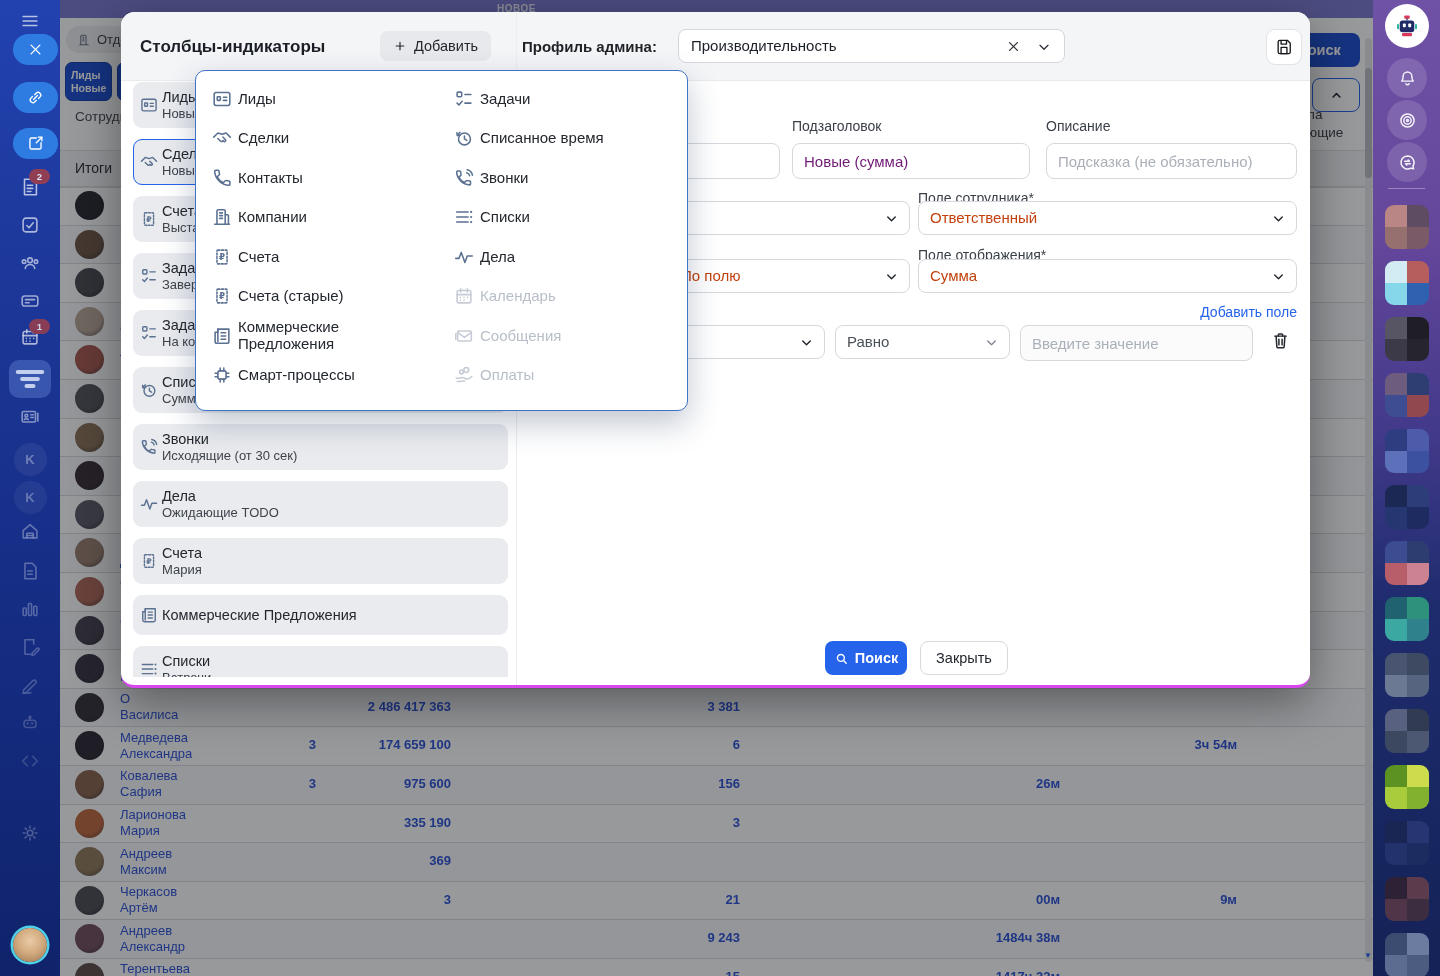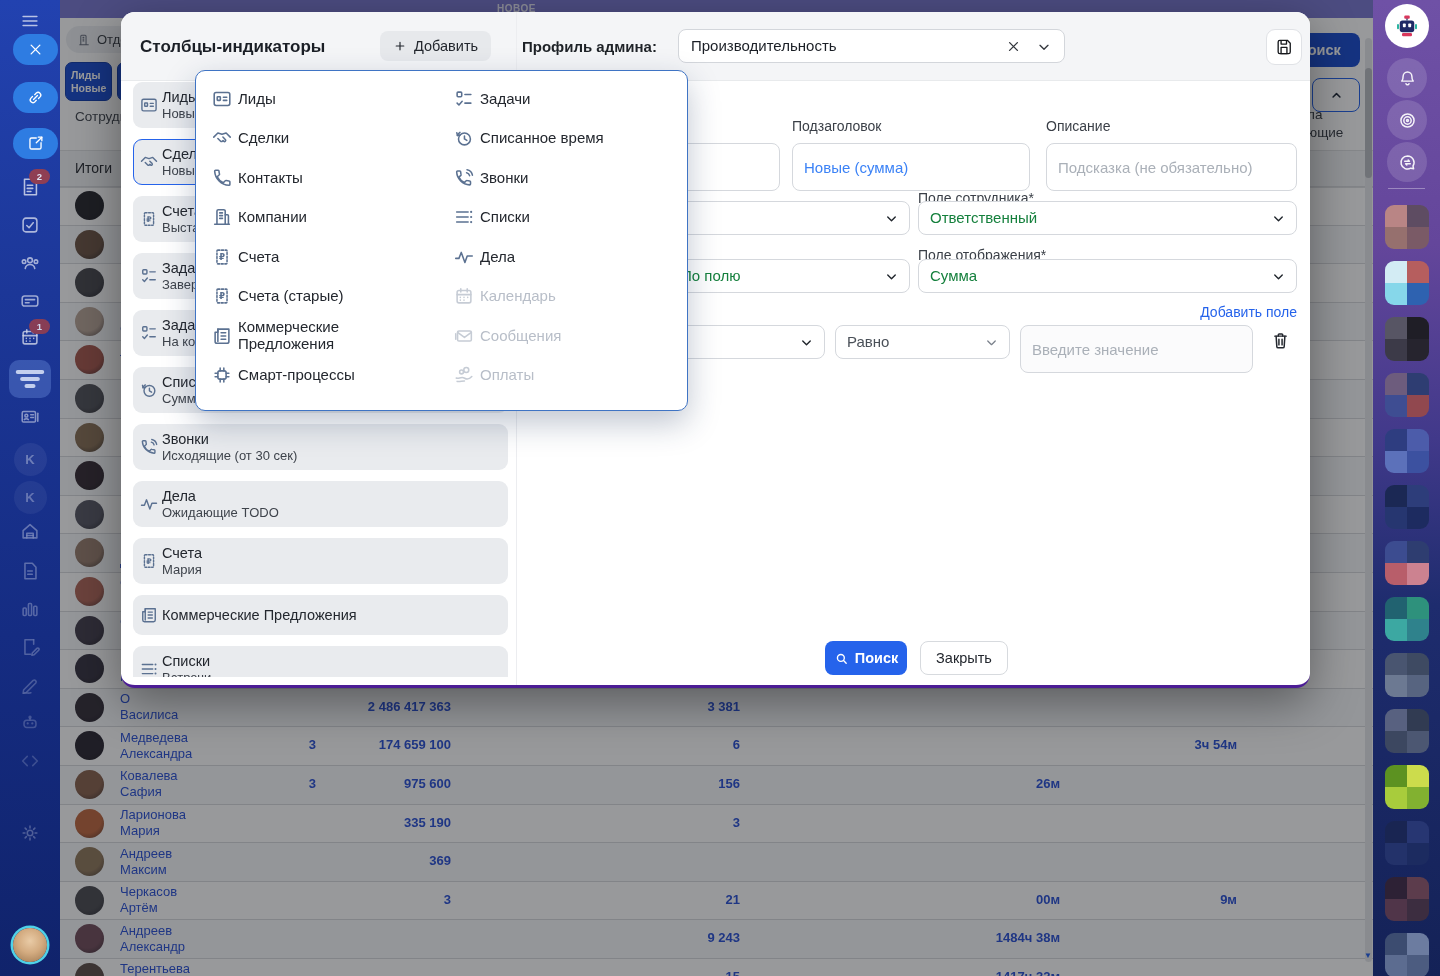--- a/index.html
+++ b/index.html
@@ -62,21 +62,21 @@
     border-radius:8px;font-size:14.5px;font-weight:600;font-family:inherit;cursor:pointer}
   .bg-collapse{position:absolute;left:1252px;top:60px;width:46px;height:32px;background:#fff;border:1px solid #2563eb;
     border-radius:8px;color:#1f2937;display:flex;align-items:center;justify-content:center;cursor:pointer}
   .bg-collapse .ic{width:15px;height:15px;stroke-width:2.4}
   .vscroll{position:absolute;right:1px;top:20px;bottom:14px;width:7px;background:#e4e6e9;border-radius:4px}
   .vthumb{position:absolute;right:0;top:30px;width:7px;height:110px;background:#b9bcc2;border-radius:4px;cursor:pointer}
   .vdown{position:absolute;right:0;bottom:2px;font-size:8px;color:#2563eb;line-height:8px}
   .dim{position:absolute;inset:0;background:rgba(13,14,18,.42);z-index:5}
   
   #modal{position:absolute;left:121px;top:12px;width:1189px;height:676px;background:#fff;border-radius:14px;z-index:20;
-    box-shadow:0 14px 48px rgba(0,0,0,.4);border-bottom:3px solid #4c1d95;box-sizing:border-box}
+    box-shadow:0 14px 48px rgba(0,0,0,.4);border-bottom:3px solid #d946ef;box-sizing:border-box}
   .m-header{position:absolute;top:0;left:0;right:0;height:68px;background:#f4f5f7;border-radius:14px 14px 0 0;
     border-bottom:1px solid #e8eaec}
   .m-title{position:absolute;left:19px;top:25px;font-size:17px;font-weight:700;color:#1b1f26}
   .m-add{position:absolute;left:259px;top:19px;height:30px;padding:0 13px;background:#e7e9ec;border:none;border-radius:8px;
     font-size:14.5px;color:#23272e;display:flex;align-items:center;gap:7px;font-family:inherit;cursor:pointer}
   .m-add .ic{width:14px;height:14px;stroke-width:2}
   .m-vdiv{position:absolute;left:395px;top:0;bottom:0;width:1px;background:#ecedf0}
   .m-plabel{position:absolute;left:401px;top:26px;font-size:15px;color:#1f2328;font-weight:700}
   .m-combo{position:absolute;left:557px;top:17px;width:387px;height:34px;background:#fff;border:1px solid #d3d6db;
     border-radius:8px;box-sizing:border-box;cursor:pointer}
@@ -96,25 +96,25 @@
   #cards{position:absolute;left:12px;top:70px;width:375px;bottom:8px;overflow:hidden}
   .card{position:relative;background:#e9ebee;border-radius:9px;margin-bottom:11px;padding:6px 10px 6px 29px;min-height:46px;
     box-sizing:border-box;display:flex;flex-direction:column;justify-content:center;cursor:pointer}
   .card.single{min-height:40px}
   .card.sel{outline:1.5px solid #2563eb;outline-offset:-1.5px}
   .card .ic{position:absolute;left:6px;top:50%;transform:translateY(-50%);width:20px;height:20px;color:#5b7191}
   .card .t{font-size:14.5px;color:#23272e;font-weight:500;line-height:17px}
   .card .s{font-size:13px;color:#3e434b;line-height:16px}
   
   .f-label{position:absolute;font-size:14px;color:#3a3f47}
-  .f-input{position:absolute;height:48px;border:1px solid #d5d8dd;border-radius:8px;background:#fff;font-size:15px;
-    color:#3b82f6;padding:8px 11px;box-sizing:border-box;font-family:inherit}
+  .f-input{position:absolute;height:36px;border:1px solid #d5d8dd;border-radius:8px;background:#fff;font-size:15px;
+    color:#701a75;padding:8px 11px;box-sizing:border-box;font-family:inherit}
   .f-input::placeholder{color:#aab0b8}
   .f-select{position:absolute;height:34px;border:1px solid #d5d8dd;border-radius:8px;background:#fff;box-sizing:border-box;cursor:pointer}
-  .f-select .val{position:absolute;left:11px;top:7px;font-size:15px;color:#15803d;white-space:nowrap}
+  .f-select .val{position:absolute;left:11px;top:7px;font-size:15px;color:#c2410c;white-space:nowrap}
   .f-select .chev{position:absolute;right:10px;top:9px;width:15px;height:15px;color:#1f242b}
   .f-link{position:absolute;right:13px;top:292px;font-size:14px;color:#2563eb;cursor:pointer}
   .f-trash{position:absolute;left:1149px;top:318px;width:21px;height:21px;color:#23272e;cursor:pointer}
   .m-btn-search{position:absolute;left:704px;top:629px;width:82px;height:34px;background:#2563eb;border:none;border-radius:8px;
     color:#fff;font-size:14.5px;font-weight:600;display:flex;align-items:center;justify-content:center;gap:6px;
     font-family:inherit;cursor:pointer}
   .m-btn-search .ic{width:15px;height:15px;stroke-width:2.2}
   .m-btn-close{position:absolute;left:799px;top:629px;width:88px;height:34px;background:#fff;border:1px solid #d7dade;
     border-radius:8px;color:#23272e;font-size:14.5px;font-family:inherit;cursor:pointer}
   

